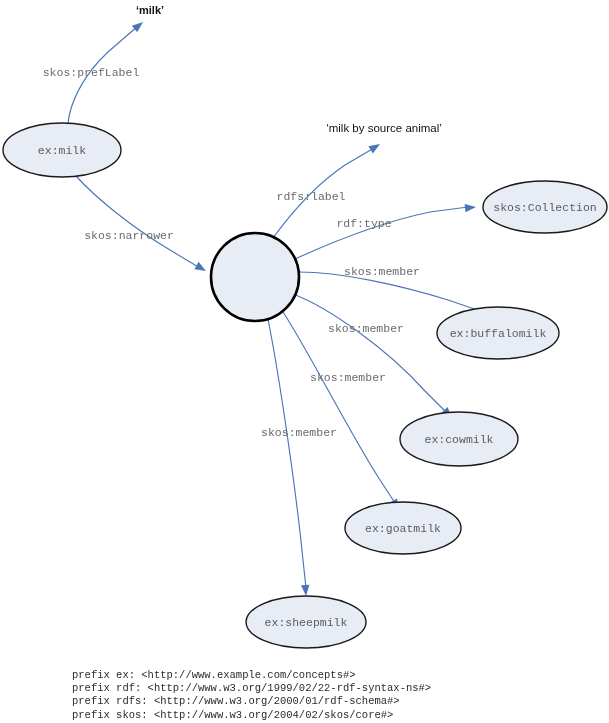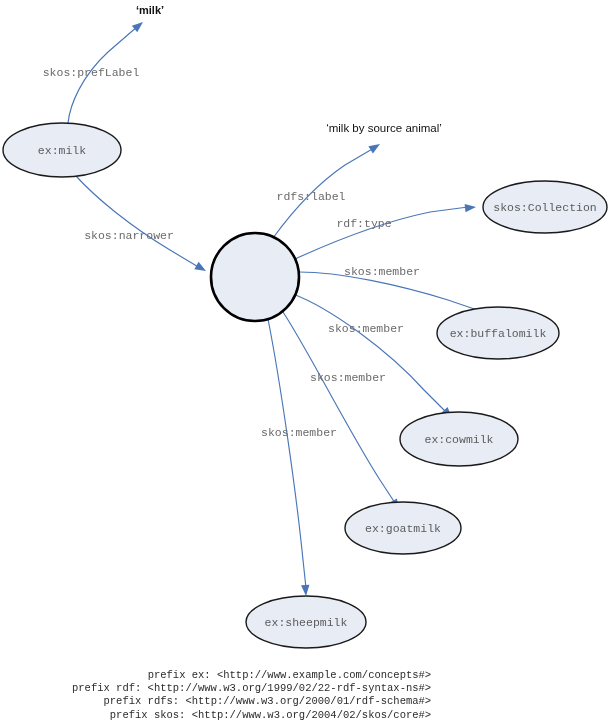--- a/index.html
+++ b/index.html
@@ -72,21 +72,20 @@
   }
   .prefix-block {
     position: absolute;
     left: 72px;
     top: 669px;
     font-family: "Liberation Mono", "DejaVu Sans Mono", monospace;
     font-size: 10.5px;
     line-height: 13.2px;
     color: #2b2b2b;
     white-space: pre;
-    text-align: right;
   }
   .prefix-line {
     display: block;
   }
 </style>
 </head>
 <body>
 
 <div id="graph-root">
   <svg class="graph-canvas" viewBox="0 0 609 723" xmlns="http://www.w3.org/2000/svg">

